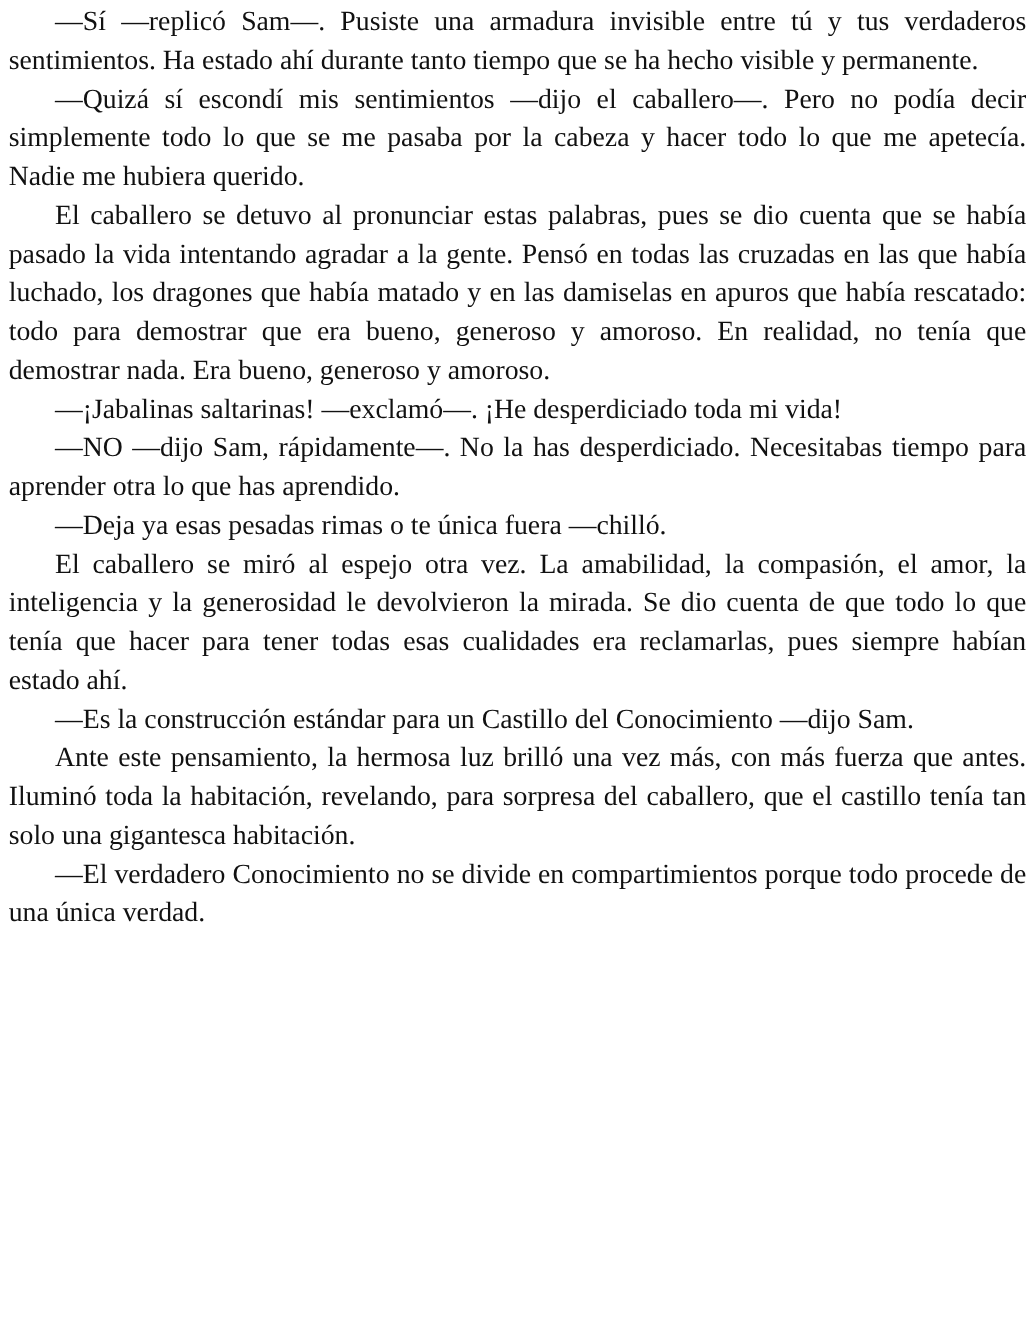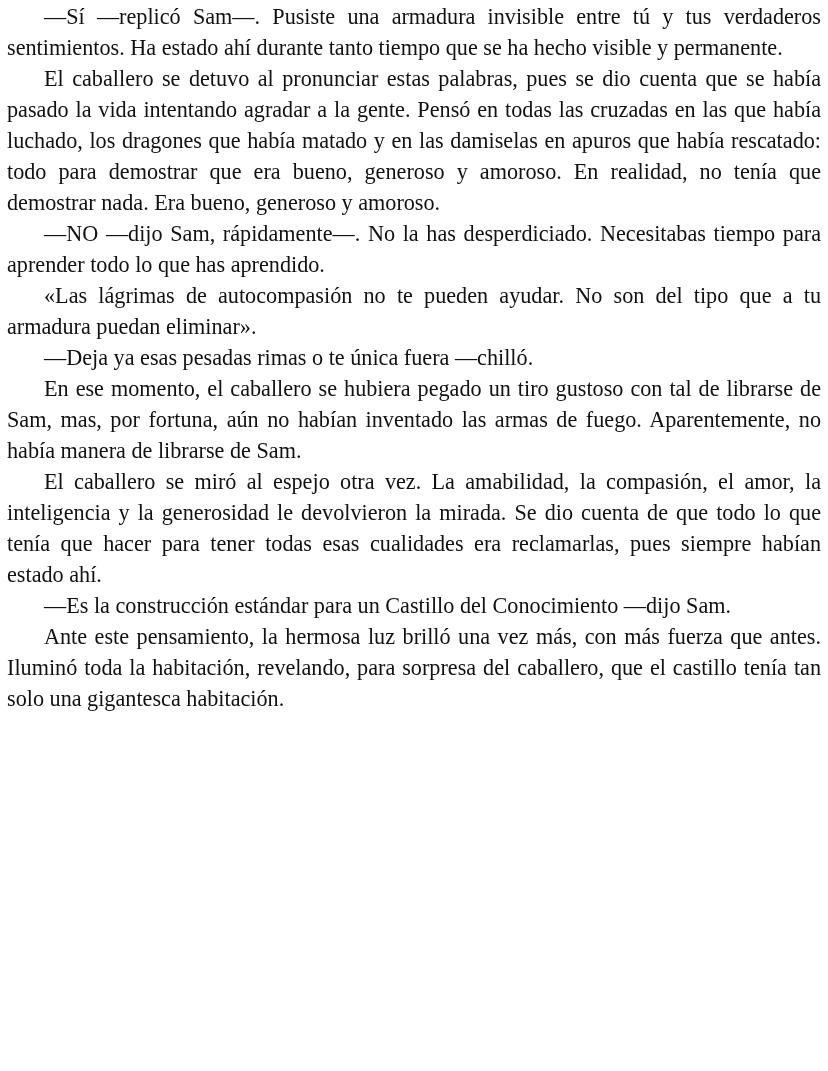--- a/index.html
+++ b/index.html
@@ -30,21 +30,22 @@
   }
   .para.last {
     text-align-last: justify;
   }
 </style>
 </head>
 <body>
 
 <div class="page">
   <p class="para">—Sí —replicó Sam—. Pusiste una armadura invisible entre tú y tus verdaderos sentimientos. Ha estado ahí durante tanto tiempo que se ha hecho visible y permanente.</p>
+  <p class="para">—Quizá sí escondí mis sentimientos —dijo el caballero—. Pero no podía decir simplemente todo lo que se me pasaba por la cabeza y hacer todo lo que me apetecía. Nadie me hubiera querido.</p>
   <p class="para">El caballero se detuvo al pronunciar estas palabras, pues se dio cuenta que se había pasado la vida intentando agradar a la gente. Pensó en todas las cruzadas en las que había luchado, los dragones que había matado y en las damiselas en apuros que había rescatado: todo para demostrar que era bueno, generoso y amoroso. En realidad, no tenía que demostrar nada. Era bueno, generoso y amoroso.</p>
-  <p class="para">—NO —dijo Sam, rápidamente—. No la has desperdiciado. Necesitabas tiempo para aprender todo lo que has aprendido.</p>
-  <p class="para">«Las lágrimas de autocompasión no te pueden ayudar. No son del tipo que a tu armadura puedan eliminar».</p>
+  <p class="para">—¡Jabalinas saltarinas! —exclamó—. ¡He desperdiciado toda mi vida!</p>
+  <p class="para">—NO —dijo Sam, rápidamente—. No la has desperdiciado. Necesitabas tiempo para aprender otra lo que has aprendido.</p>
   <p class="para">—Deja ya esas pesadas rimas o te única fuera —chilló.</p>
-  <p class="para">En ese momento, el caballero se hubiera pegado un tiro gustoso con tal de librarse de Sam, mas, por fortuna, aún no habían inventado las armas de fuego. Aparentemente, no había manera de librarse de Sam.</p>
   <p class="para">El caballero se miró al espejo otra vez. La amabilidad, la compasión, el amor, la inteligencia y la generosidad le devolvieron la mirada. Se dio cuenta de que todo lo que tenía que hacer para tener todas esas cualidades era reclamarlas, pues siempre habían estado ahí.</p>
   <p class="para">—Es la construcción estándar para un Castillo del Conocimiento —dijo Sam.</p>
   <p class="para">Ante este pensamiento, la hermosa luz brilló una vez más, con más fuerza que antes. Iluminó toda la habitación, revelando, para sorpresa del caballero, que el castillo tenía tan solo una gigantesca habitación.</p>
+  <p class="para">—El verdadero Conocimiento no se divide en compartimientos porque todo procede de una única verdad.</p>
 </div>
 
 </body></html>

